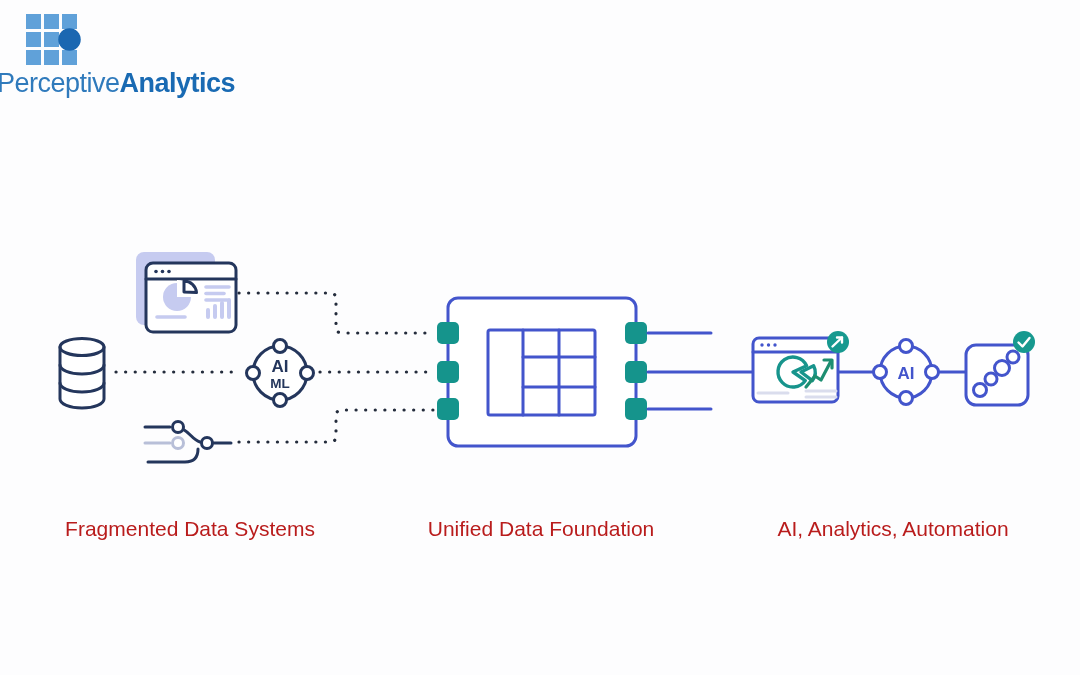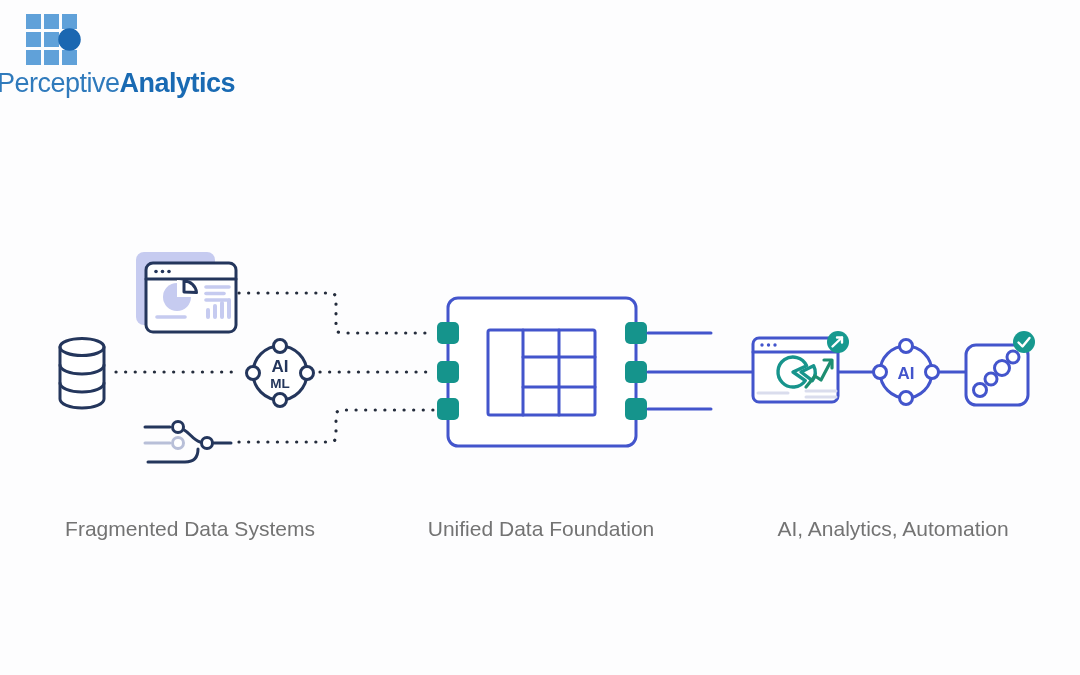--- a/index.html
+++ b/index.html
@@ -29,21 +29,21 @@
   .s-lightgray{stroke:#dadded;stroke-width:3;fill:none;stroke-linecap:round;}
   .f-lav{fill:#c6cbf0;}
   .f-teal{fill:#17998f;}
   .dotted{stroke:#242c3c;stroke-width:3.2;fill:none;stroke-linecap:round;stroke-dasharray:0.1 9.5;}
   .port{fill:#15948c;}
   .aiml-text{font-family:"Liberation Sans",sans-serif;font-weight:700;fill:#24365c;text-anchor:middle;}
   .ai-text{font-family:"Liberation Sans",sans-serif;font-weight:700;fill:#4355cc;text-anchor:middle;}
   .s-white{stroke:#ffffff;stroke-width:2.4;fill:none;stroke-linecap:round;stroke-linejoin:round;}
   
   .stage-label{position:absolute;top:517px;transform:translateX(-50%);
-    font-size:21px;font-weight:500;color:#737373;white-space:nowrap;}
+    font-size:21px;font-weight:500;color:#b91c1c;white-space:nowrap;}
   #label-1{left:190px;} #label-2{left:541px;} #label-3{left:893px;}
 </style>
 </head>
 <body>
 
 <div id="canvas">
 
   <div id="logo">
     <div id="logo-grid">
       <div class="logo-sq"></div>

